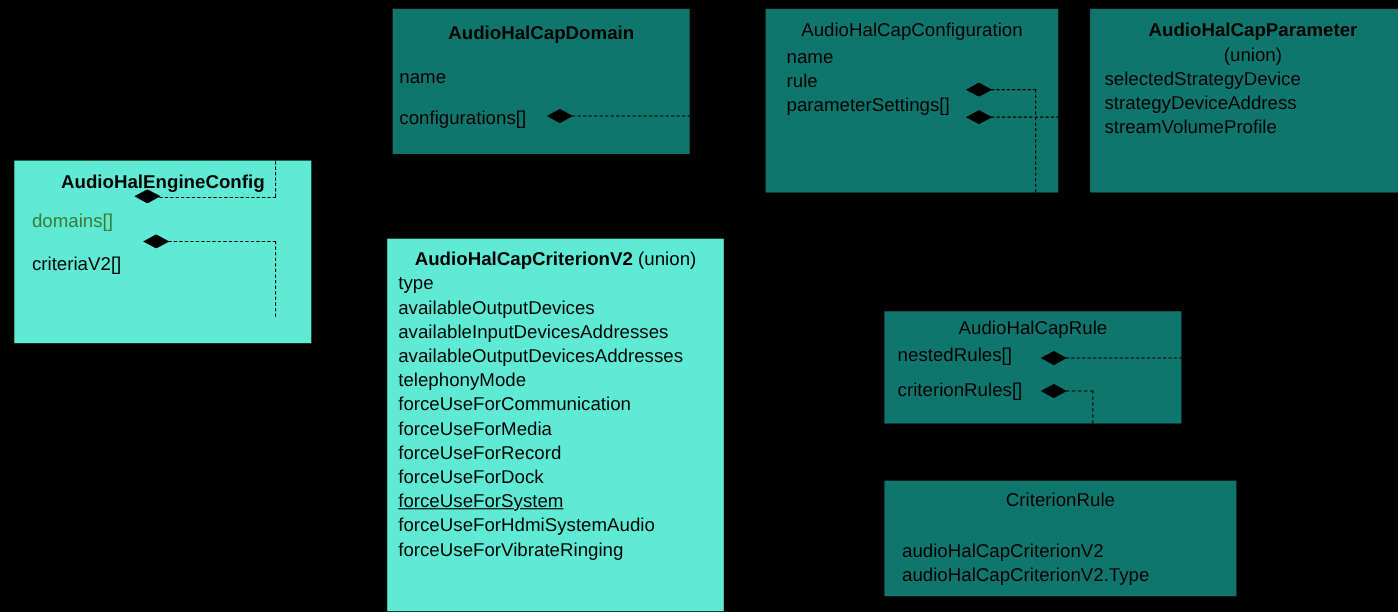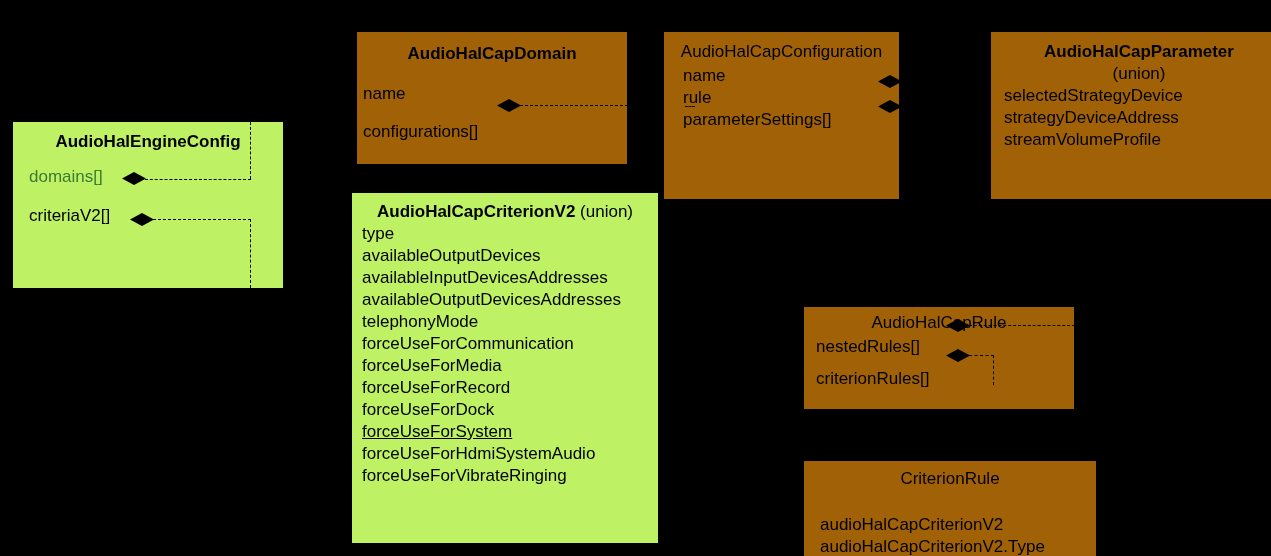--- a/index.html
+++ b/index.html
@@ -14,27 +14,27 @@
     background: #000000;
     overflow: hidden;
     font-family: "Liberation Sans", sans-serif;
   }
   .uml-box {
     position: absolute;
     box-sizing: border-box;
     overflow: hidden;
   }
   .box-grey {
-    background: #bef264;
+    background: #5eead4;
     color: #000000;
+    margin-top: 24px;
   }
   .box-green {
-    background: #a16207;
+    background: #0f766e;
     color: #000000;
-    margin-top: 24px;
   }
   .box-title {
     text-align: center;
     font-size: 17px;
     line-height: 22px;
     white-space: nowrap;
   }
   .title-bold {
     font-weight: bold;
   }
@@ -94,21 +94,21 @@
   <div class="uml-box box-green" style="left:357px; top:8px; width:270px; height:132px;">
     <div class="box-title" style="margin-top:11px;">
       <span class="title-bold">AudioHalCapDomain</span>
     </div>
     <div class="attr" style="margin-left:6px; margin-top:18px;">name</div>
     <div class="attr" style="margin-left:6px; margin-top:16px;">configurations[]</div>
   </div>
   <div class="diamond" style="left:497px; top:99px;"></div>
   <div class="hline" style="left:520px; top:105px; width:173px;"></div>
 
-  <div class="uml-box box-green" style="left:664px; top:8px; width:235px; height:167px;">
+  <div class="uml-box box-green" style="left:696px; top:8px; width:266px; height:167px;">
     <div class="box-title" style="margin-top:9px;">
       <span>AudioHalCapConfiguration</span>
     </div>
     <div class="attr" style="margin-left:19px; margin-top:2px;">name</div>
     <div class="attr" style="margin-left:19px;">rule</div>
     <div class="attr" style="margin-left:19px;">parameterSettings[]</div>
   </div>
 
   <div class="diamond" style="left:878px; top:75px;"></div>
   <div class="hline" style="left:901px; top:81px; width:41px;"></div>
@@ -156,21 +156,21 @@
     </div>
     <div class="attr" style="margin-left:12px; margin-top:2px;">nestedRules[]</div>
     <div class="attr" style="margin-left:12px; margin-top:10px;">criterionRules[]</div>
   </div>
   <div class="diamond" style="left:946px; top:319px;"></div>
   <div class="hline" style="left:969px; top:325px; width:106px;"></div>
   <div class="diamond" style="left:946px; top:349px;"></div>
   <div class="hline" style="left:969px; top:355px; width:25px;"></div>
   <div class="vline" style="left:993px; top:355px; height:30px;"></div>
 
-  <div class="uml-box box-green" style="left:804px; top:437px; width:292px; height:105px;">
+  <div class="uml-box box-green" style="left:804px; top:437px; width:320px; height:105px;">
     <div class="box-title" style="margin-top:7px;">
       <span>CriterionRule</span>
     </div>
     <div class="attr" style="margin-left:16px; margin-top:24px;">audioHalCapCriterionV2</div>
     <div class="attr" style="margin-left:16px;">audioHalCapCriterionV2.Type</div>
   </div>
 
 </div>
 
 </body></html>

